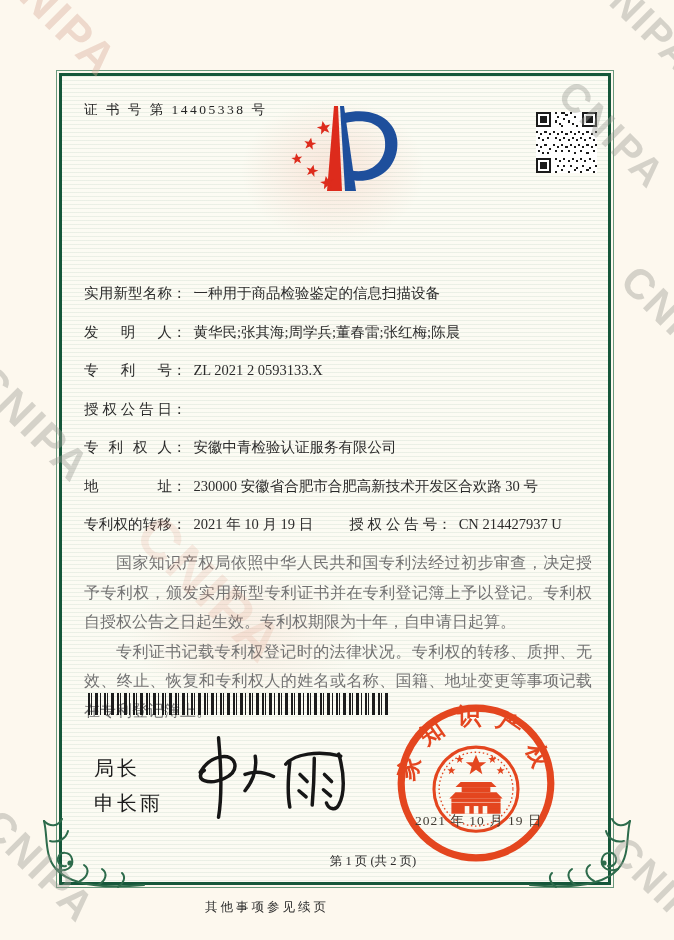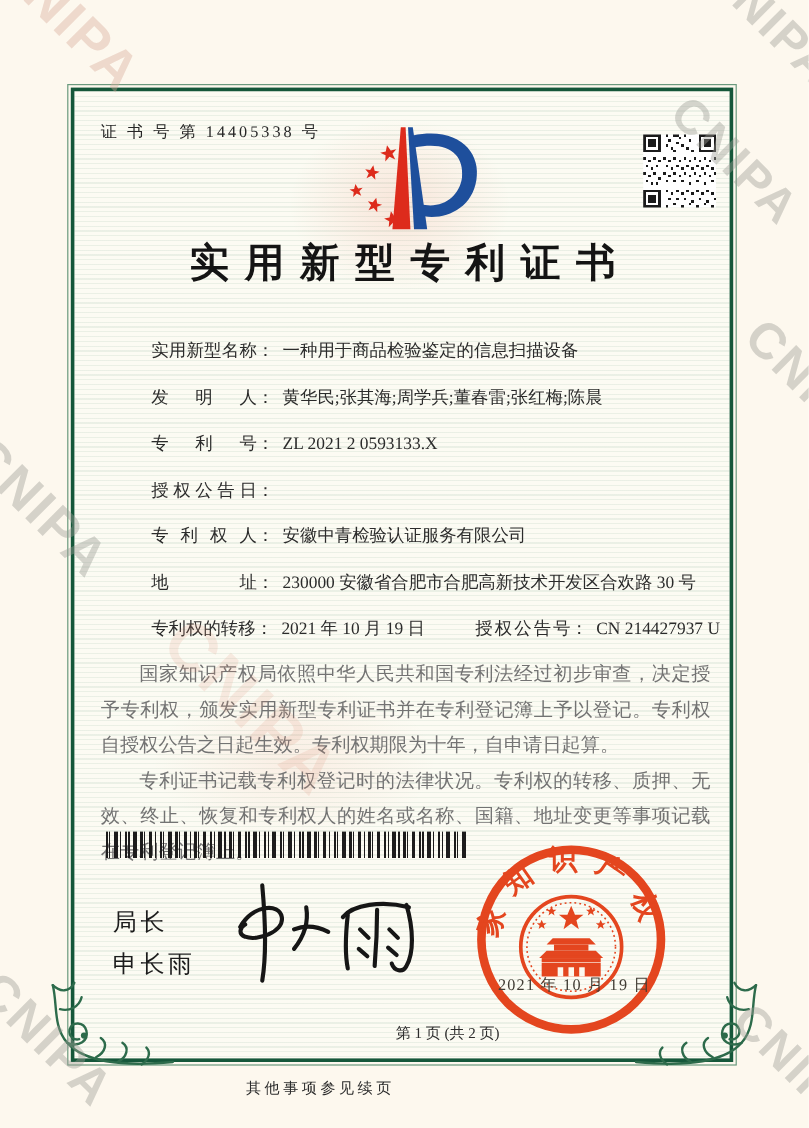--- a/index.html
+++ b/index.html
@@ -41,23 +41,23 @@
   .qr      { left:536px; top:112px; width:61px; height:61px; z-index:3; }
 
   .title {
     left:57px; width:557px; top:197px; text-align:center;
     font-size:33px; font-weight:bold; letter-spacing:13px; text-indent:13px;
     color:#141414; z-index:2;
   }
 
   .fields { left:84px; top:282px; width:516px; font-size:14.5px; color:#2b2b2b; z-index:2; }
   .frow { display:flex; margin-bottom:16.5px; line-height:22px; white-space:nowrap; }
-  .flabel { display:inline-block; width:88px; text-align:justify; text-align-last:justify;margin-left:42px; }
+  .flabel { display:inline-block; width:88px; text-align:justify; text-align-last:justify; }
   .fvalue { margin-left:7px; }
-  .grant2 { }
+  .grant2 { margin-left:36px; }
 
   .paras {
     left:84px; top:548px; width:508px; font-size:16px; line-height:29.5px;
     color:#737373; text-align:justify; z-index:2;
   }
   .paras p { margin:0; text-indent:2em; }
 
   .barcode {
     left:88px; top:693px; width:302px; height:22px; z-index:2;
     background:repeating-linear-gradient(90deg,
@@ -167,21 +167,20 @@
         M8,9h1v1H8z M12,9h1v1h-1z M16,9h1v1h-1z M20,9h1v1h-1z M24,9h1v1h-1z M28,9h1v1h-1z M10,10h1v1h-1z M14,10h1v1h-1z M18,10h1v1h-1z M22,10h1v1h-1z M26,10h1v1h-1z
         M9,12h1v1H9z M13,12h1v1h-1z M17,12h1v1h-1z M21,12h1v1h-1z M25,12h1v1h-1z M11,13h1v1h-1z M15,13h1v1h-1z M19,13h1v1h-1z M23,13h1v1h-1z M27,13h1v1h-1z
         M8,15h1v1H8z M12,15h1v1h-1z M16,15h1v1h-1z M20,15h1v1h-1z M24,15h1v1h-1z M28,15h1v1h-1z M10,16h1v1h-1z M14,16h1v1h-1z M18,16h1v1h-1z M22,16h1v1h-1z M26,16h1v1h-1z
         M9,18h1v1H9z M12,18h1v1h-1z M15,18h1v1h-1z M21,18h1v1h-1z M27,18h1v1h-1z M18,19h1v1h-1z M24,19h1v1h-1z
         M9,22h1v1H9z M13,22h1v1h-1z M17,22h1v1h-1z M21,22h1v1h-1z M25,22h1v1h-1z M11,23h1v1h-1z M15,23h1v1h-1z M19,23h1v1h-1z M23,23h1v1h-1z M27,23h1v1h-1z
         M10,25h1v1h-1z M13,25h1v1h-1z M16,25h1v1h-1z M22,25h1v1h-1z M28,25h1v1h-1z M19,26h1v1h-1z M25,26h1v1h-1z
         M9,28h1v1H9z M15,28h1v1h-1z M21,28h1v1h-1z M27,28h1v1h-1z M12,27h1v1h-1z M18,27h1v1h-1z M24,27h1v1h-1z"></path>
     </g>
   </svg>
 
-  <div class="abs title">实用新型专利证书</div>
 
   <div class="abs fields">
     <div class="frow">
       <span class="flabel">实用新型名称</span>
         <span>：</span>
         <span class="fvalue">一种用于商品检验鉴定的信息扫描设备</span>
     </div>
     <div class="frow">
       <span class="flabel">发明人</span>
         <span>：</span>

